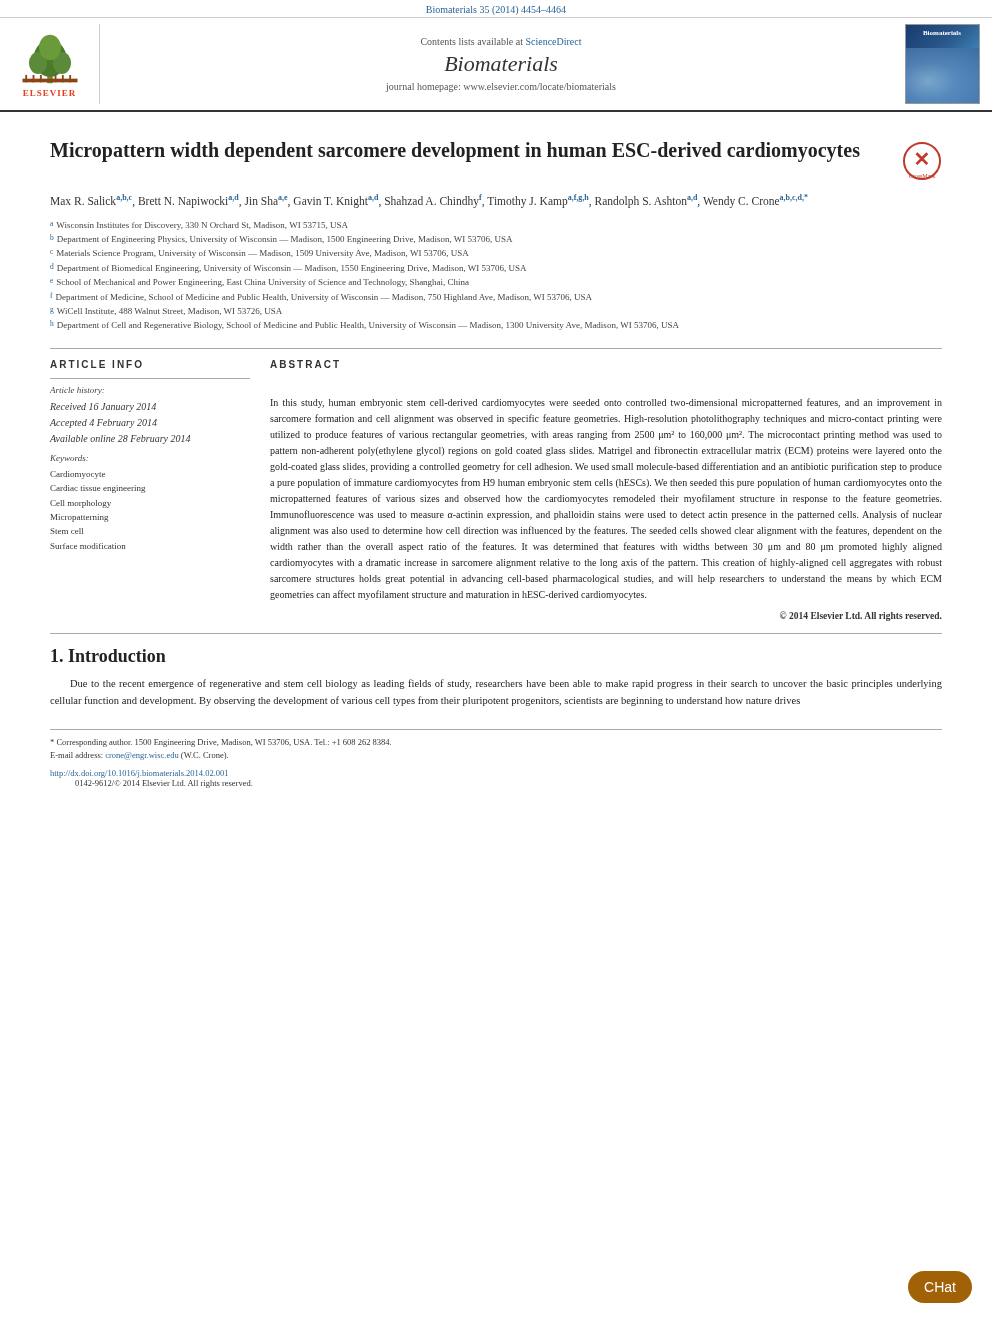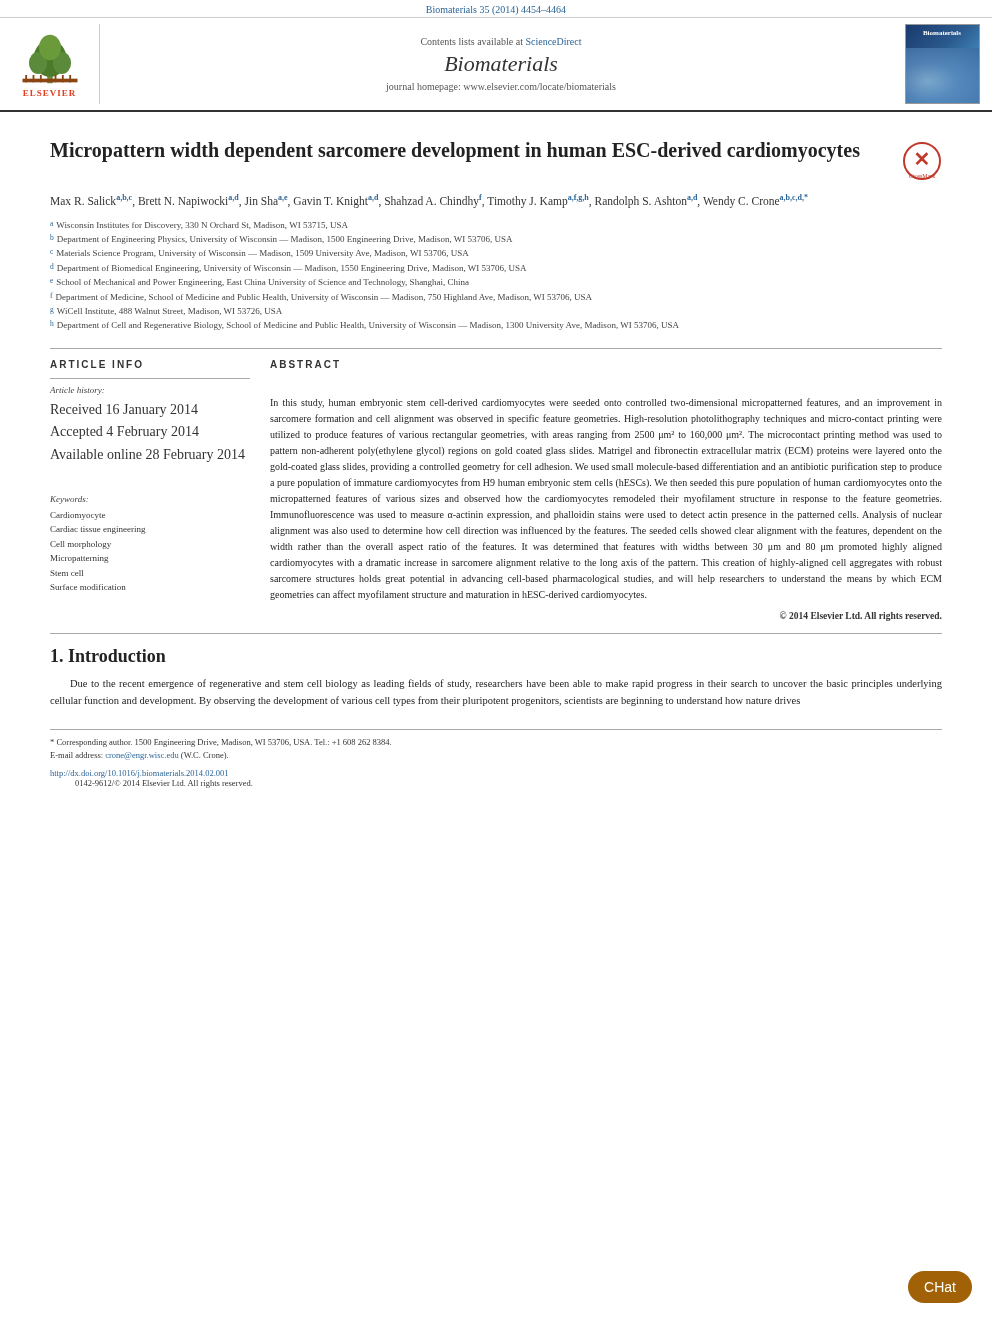--- a/index.html
+++ b/index.html
@@ -181,28 +181,29 @@
       margin-bottom: 8px;
       text-transform: uppercase;
     }
     .history-label {
       font-style: italic;
       font-size: 9px;
       margin-bottom: 4px;
       color: #444;
     }
     .history-item {
-      font-size: 14px;
+      font-size: 10px;
       color: #333;
       line-height: 1.6;
+      font-style: italic;
     }
     .keywords-label {
       font-style: italic;
       font-size: 9px;
-      margin-top: 28px;
+      margin-top: 6px;
       margin-bottom: 4px;
       color: #444;
     }
     .keyword-item {
       font-size: 9px;
       color: #333;
       line-height: 1.6;
     }
     .abstract-title {
       font-family: Arial, sans-serif;

